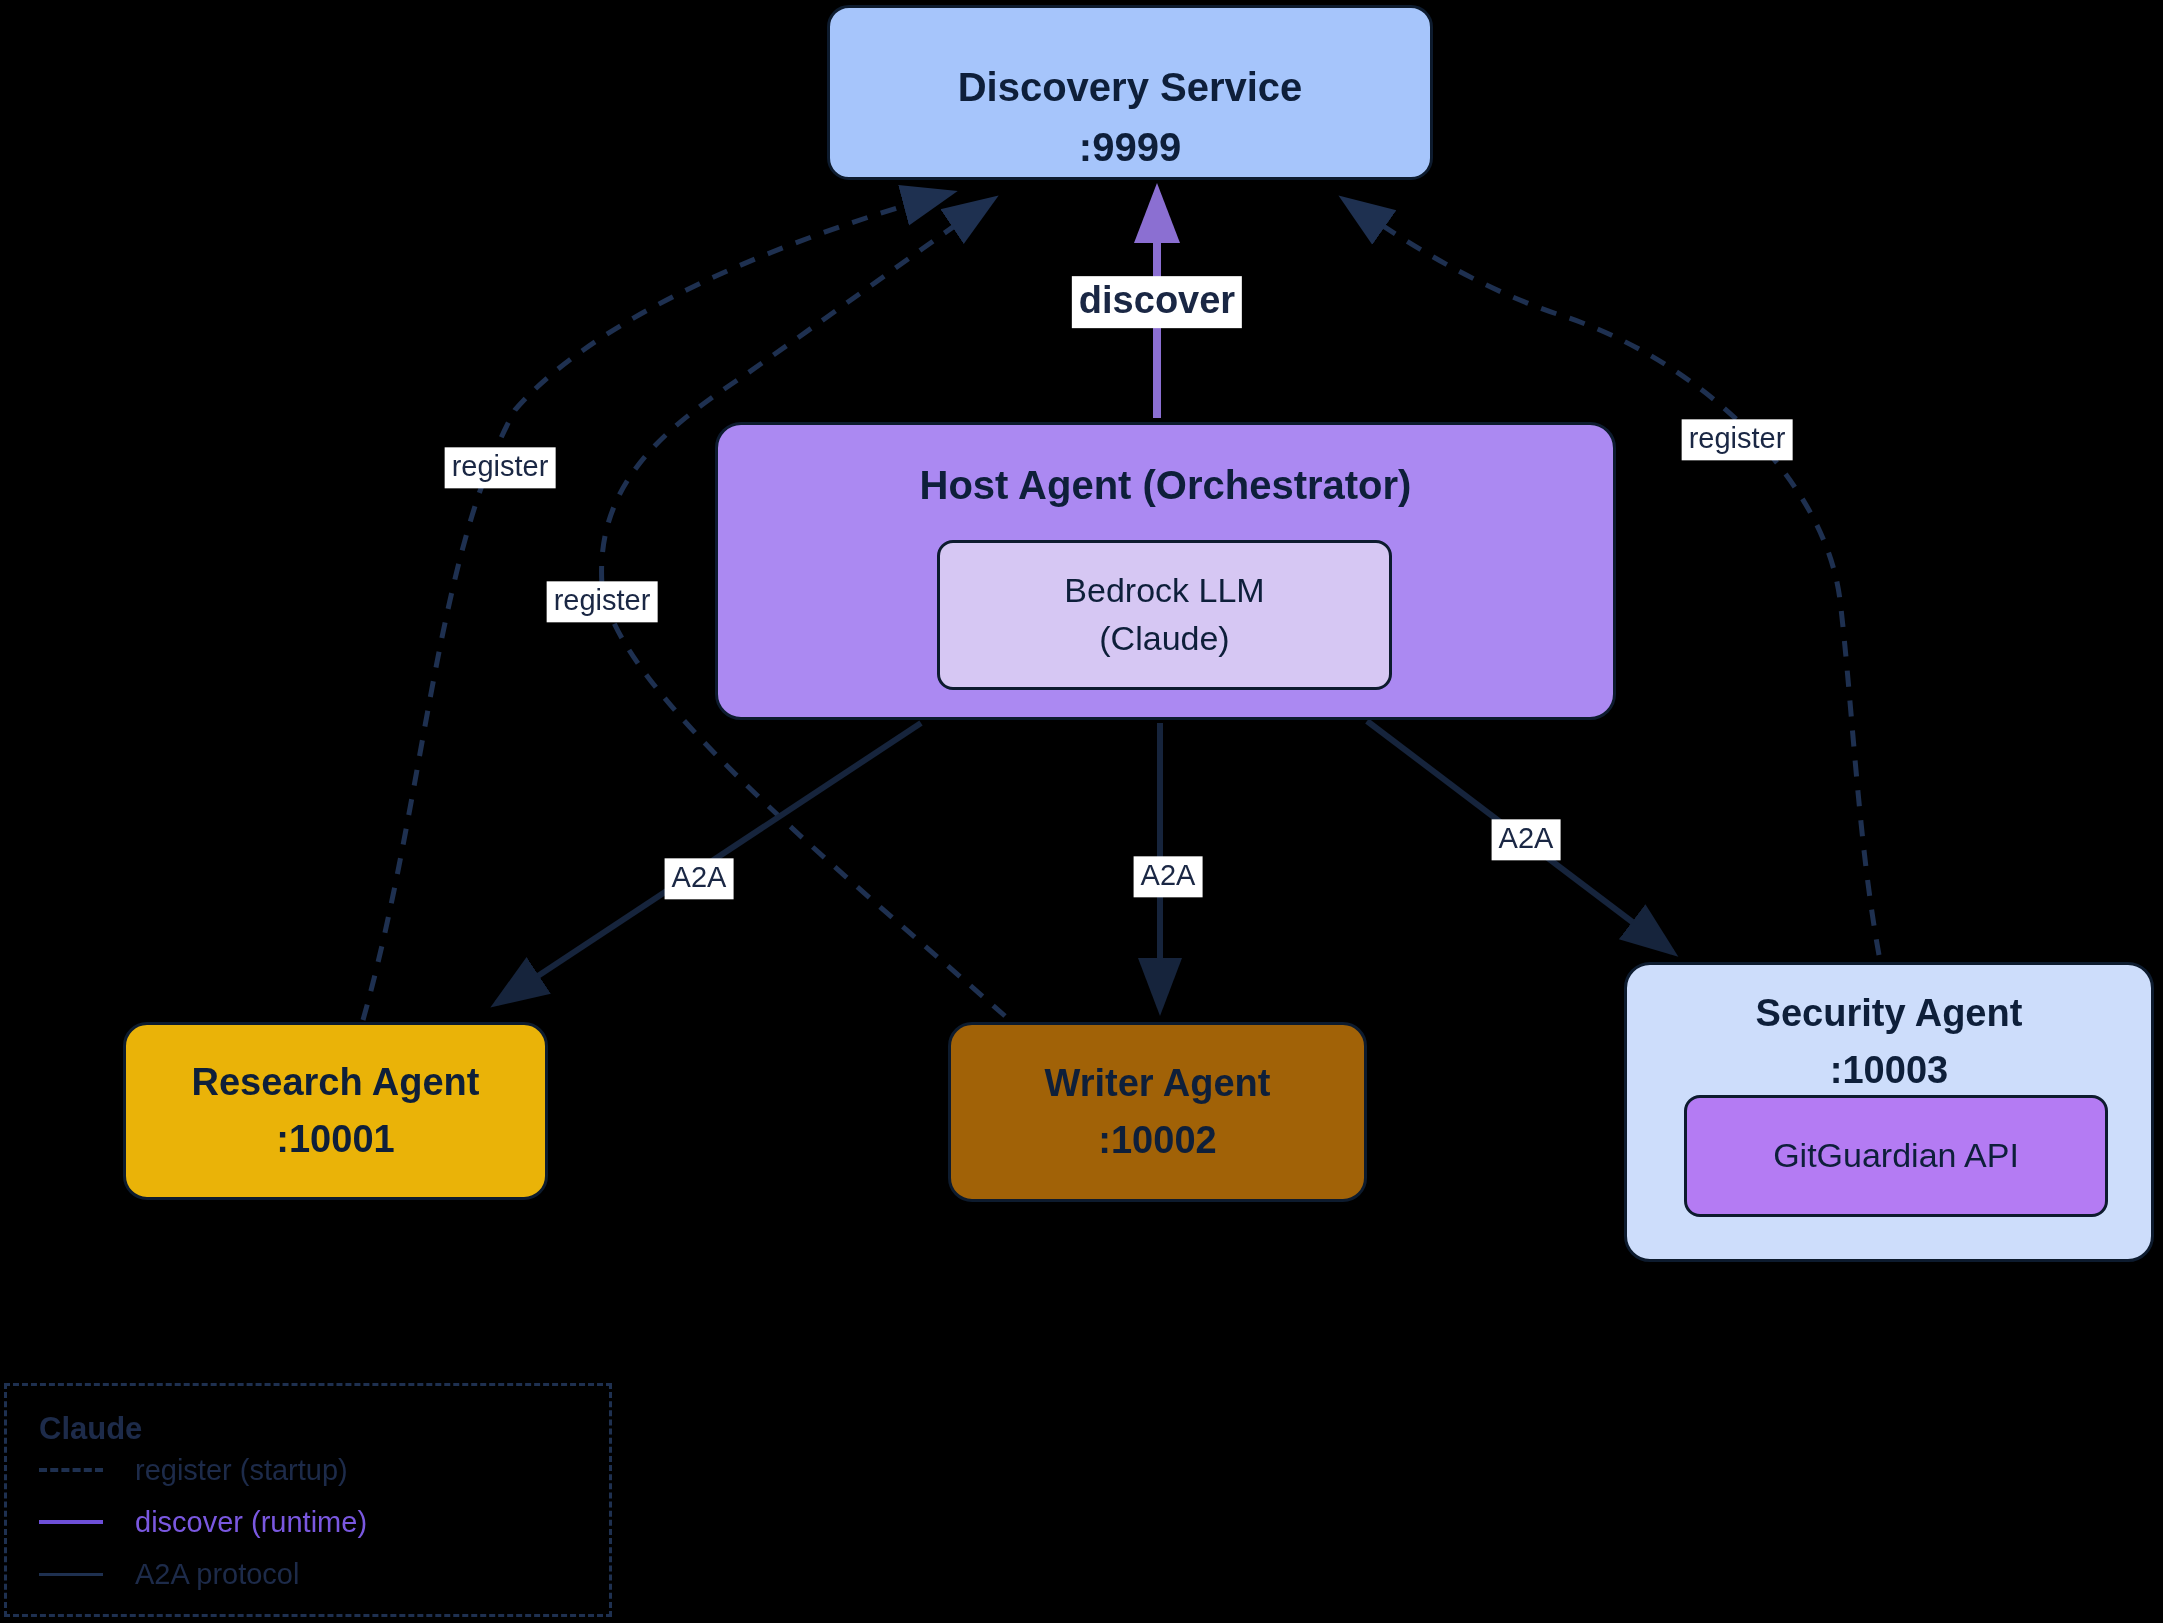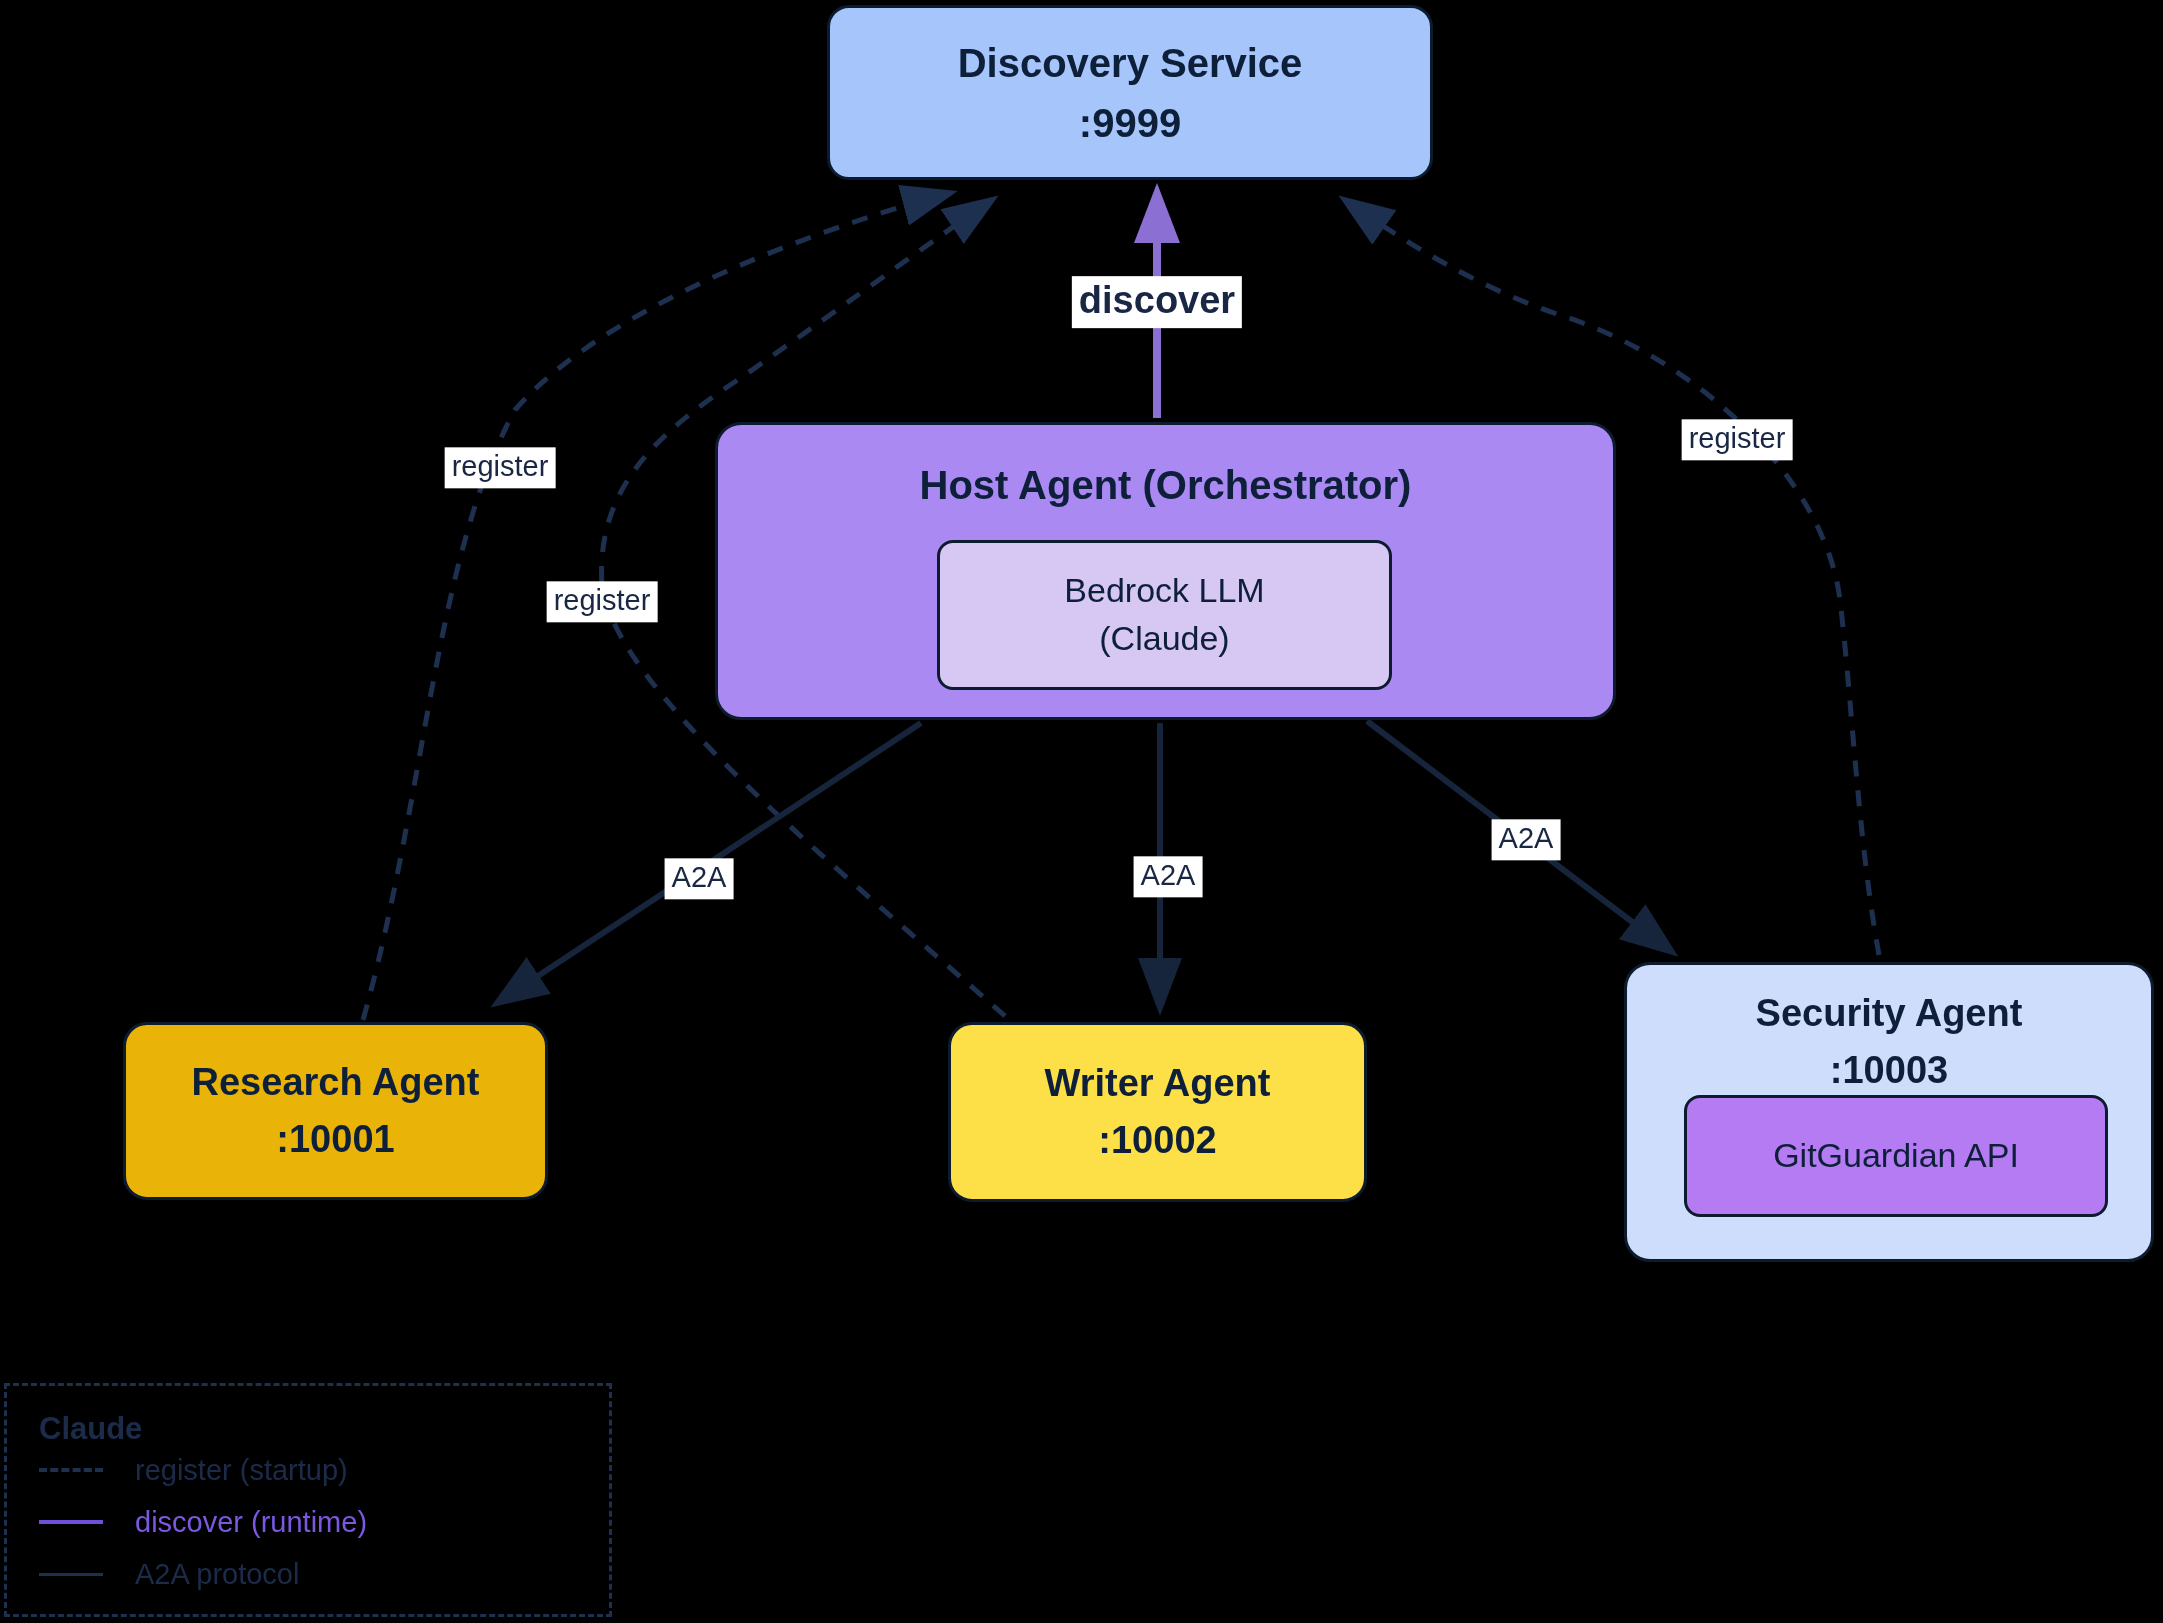--- a/index.html
+++ b/index.html
@@ -23,27 +23,27 @@
   .node{
     position:absolute;box-sizing:border-box;
     border:3px solid var(--border);
     color:var(--node-text);
     display:flex;flex-direction:column;align-items:center;text-align:center;
     font-weight:bold;
   }
   .node .node-line{line-height:1.5;}
 
   .discovery{left:827px;top:5px;width:606px;height:175px;border-radius:22px;
-    background:#a6c5fb;justify-content:center;font-size:40px;}
+    background:#a6c5fb;justify-content:flex-end;font-size:40px;}
   .host{left:715px;top:422px;width:901px;height:298px;border-radius:26px;
     background:#ab89f2;font-size:40px;padding-top:30px;}
   .research{left:123px;top:1022px;width:425px;height:178px;border-radius:24px;
     background:#eab308;justify-content:center;font-size:38px;}
   .writer{left:948px;top:1022px;width:419px;height:180px;border-radius:24px;
-    background:#fde047;justify-content:center;font-size:38px;}
+    background:#a16207;justify-content:center;font-size:38px;}
   .security{left:1624px;top:962px;width:530px;height:300px;border-radius:26px;
     background:#cdddfb;font-size:38px;padding-top:20px;}
 
   .subnode{
     position:absolute;box-sizing:border-box;border:3px solid var(--border);
     border-radius:16px;display:flex;flex-direction:column;align-items:center;
     justify-content:center;font-weight:normal;color:var(--node-text);text-align:center;
   }
   .bedrock{left:219px;top:115px;width:455px;height:150px;background:#d6c7f3;font-size:34px;}
   .gitguardian{left:57px;top:130px;width:424px;height:122px;background:#b47bf3;font-size:34px;}

